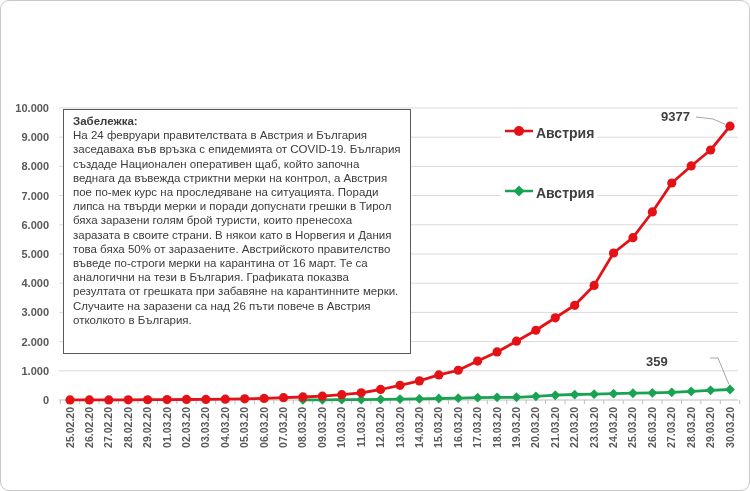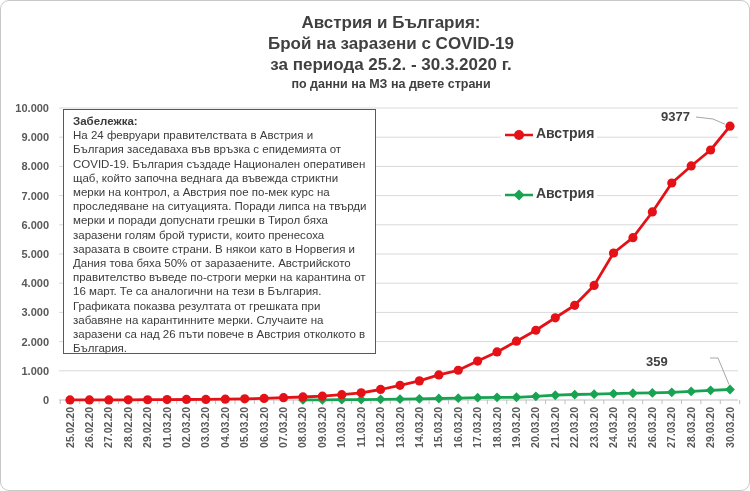--- a/index.html
+++ b/index.html
@@ -3,25 +3,25 @@
 <meta charset="utf-8">
 <style>
   html,body{margin:0;padding:0;background:#fff}
   .canvas{position:relative;width:750px;height:491px;background:#fff;border:1px solid #c9c9c9;
           border-radius:9px;overflow:hidden;box-sizing:border-box;
           font-family:"Liberation Sans", sans-serif;}
   #plot-svg{position:absolute;left:0;top:0;width:750px;height:491px}
   .title-block{position:absolute;top:11px;left:30px;width:720px;text-align:center;color:#404040}
   .title-line{font-size:17px;font-weight:bold;line-height:21px}
   .subtitle{font-size:12.5px;font-weight:bold;line-height:17px;margin-top:1px}
-  .note{position:absolute;left:62px;top:108px;width:313px;height:245px;box-sizing:border-box;
+  .note{position:absolute;left:62px;top:108px;width:348px;height:245px;box-sizing:border-box;
         background:#fff;border:1px solid #595959;padding:4px 8px 4px 9px;color:#3b3b3b;
         font-size:11.5px;line-height:14.2px}
   .note-title{font-weight:bold;display:block}
-  .legend-item{position:absolute;display:flex;align-items:flex-end;background:#fff;
+  .legend-item{position:absolute;display:flex;align-items:flex-start;background:#fff;
                padding:1px 3px;color:#404040;font-size:14px;font-weight:bold}
   #legend-austria{left:500px;top:123px}
   #legend-bulgaria{left:500px;top:183px}
   .legend-label{margin-left:2px}
   .legend-marker{display:block}
   .end-label{position:absolute;font-size:13px;font-weight:600;color:#404040;background:#fff;padding:0 1px}
   #end-label-austria{left:659px;top:108px}
   #end-label-bulgaria{left:644px;top:353px}
 </style>
 </head>
@@ -180,26 +180,20 @@
       <circle cx="593.1176470588235" cy="284.4192" r="4.6" fill="#e41216"></circle>
       <circle cx="612.5294117647059" cy="251.978" r="4.6" fill="#e41216"></circle>
       <circle cx="631.9411764705882" cy="236.648" r="4.6" fill="#e41216"></circle>
       <circle cx="651.3529411764705" cy="210.952" r="4.6" fill="#e41216"></circle>
       <circle cx="670.7647058823529" cy="181.9856" r="4.6" fill="#e41216"></circle>
       <circle cx="690.1764705882352" cy="164.962" r="4.6" fill="#e41216"></circle>
       <circle cx="709.5882352941176" cy="148.9896" r="4.6" fill="#e41216"></circle>
       <circle cx="729" cy="125.1916" r="4.6" fill="#e41216"></circle>
     </svg>
 
-  <div class="title-block">
-    <div class="title-line">Австрия и България:</div>
-    <div class="title-line">Брой на заразени с COVID-19</div>
-    <div class="title-line">за периода 25.2. - 30.3.2020 г.</div>
-    <div class="subtitle">по данни на МЗ на двете страни</div>
-  </div>
 
   <div class="note">
     <span class="note-title">Забележка:</span>
     <span class="note-body">На 24 февруари правителствата в Австрия и България заседаваха във връзка с епидемията от COVID-19. България създаде Национален оперативен щаб, който започна веднага да въвежда стриктни мерки на контрол, а Австрия пое по-мек курс на проследяване на ситуацията. Поради липса на твърди мерки и поради допуснати грешки в Тирол бяха заразени голям брой туристи, които пренесоха заразата в своите страни. В някои като в Норвегия и Дания това бяха 50% от заразаените. Австрийското правителство въведе по-строги мерки на карантина от 16 март. Те са аналогични на тези в България. Графиката показва резултата от грешката при забавяне на карантинните мерки. Случаите на заразени са над 26 пъти повече в Австрия отколкото в България.</span>
   </div>
 
   <div class="legend-item" id="legend-austria">
     <svg class="legend-marker" id="lm-austria" width="30" height="12">
       <line x1="1" y1="6" x2="29" y2="6" stroke="#e41216" stroke-width="2.5"></line>
       <circle cx="15" cy="6" r="5" fill="#e41216"></circle>

